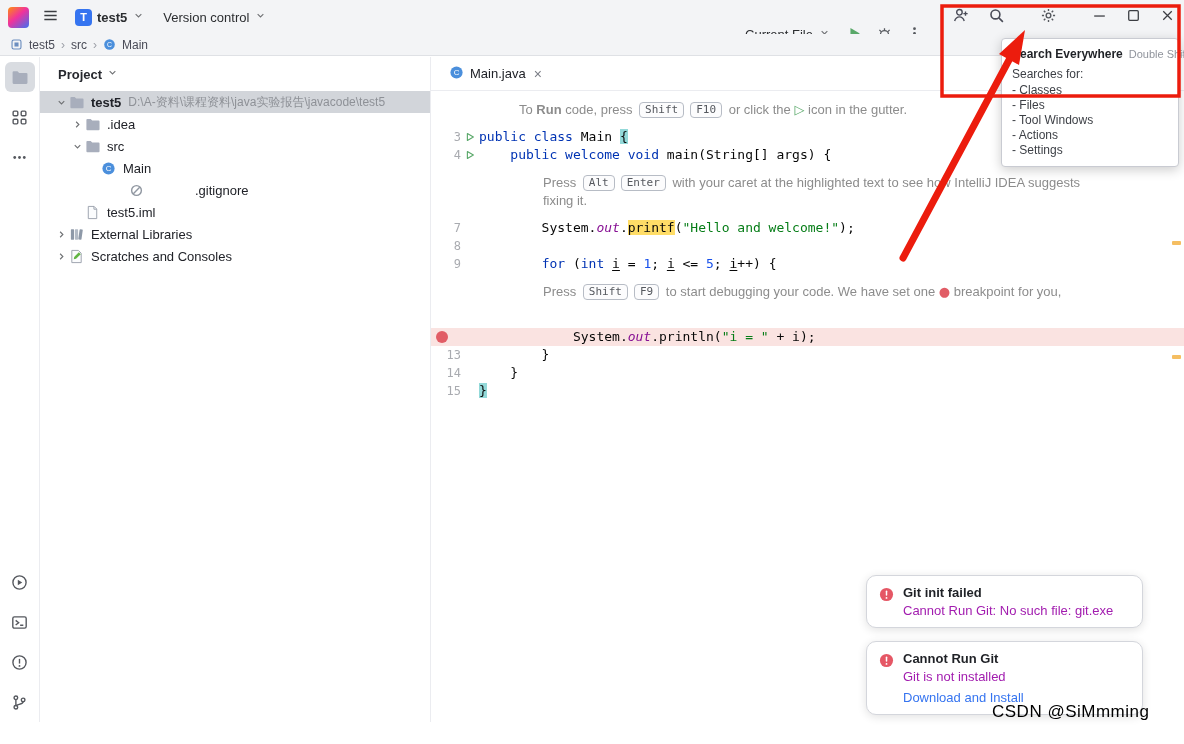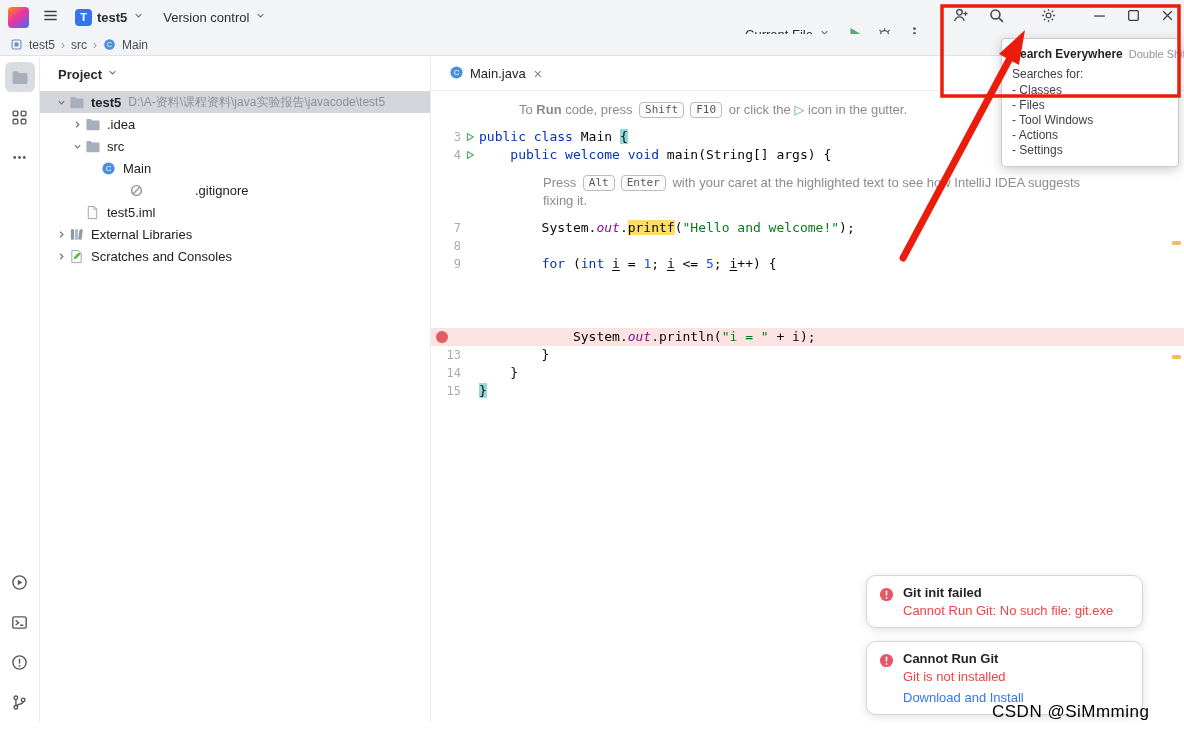--- a/index.html
+++ b/index.html
@@ -107,21 +107,21 @@
   .sp-head{margin-top:6px;}
   #sp-items{list-style:none;margin:2px 0 0;padding:0;}
   .sp-item{line-height:15px;}
 
   
   .notifs{position:absolute;left:866px;top:575px;width:277px;display:flex;flex-direction:column;gap:13px;z-index:30;}
   .notif{background:#fff;border:1px solid #D4D6DC;border-radius:10px;box-shadow:0 2px 10px rgba(0,0,0,.12);
          padding:9px 12px;display:flex;gap:9px;box-sizing:border-box;}
   .notif-icon svg{width:15px;height:15px;margin-top:2px;display:block;}
   .notif-title{font-weight:700;color:#1F2126;}
-  .notif-text{color:#ef4444;margin-top:3px;}
+  .notif-text{color:#a21caf;margin-top:3px;}
   .notif-link{color:#3574F0;margin-top:6px;cursor:pointer;}
 
   
   .watermark{position:absolute;left:992px;top:702px;font-size:17px;color:#000000;z-index:35;
              letter-spacing:.5px;white-space:nowrap;}
   .anno{position:absolute;left:0;top:0;z-index:60;pointer-events:none;}
 </style>
 </head>
 <body>
 
@@ -470,20 +470,21 @@
             <span class="codetext"></span>
           </div>
           <div class="code-line">
             <span class="ln">9</span>
             <span class="gut"></span>
             <span class="codetext"><span class="seg-pl">        </span><span class="seg-kw">for </span><span class="seg-pl">(</span><span class="seg-kw">int </span><span class="seg-iv">i</span><span class="seg-pl"> = </span><span class="seg-num">1</span><span class="seg-pl">; </span><span class="seg-iv">i</span><span class="seg-pl"> &lt;= </span><span class="seg-num">5</span><span class="seg-pl">; </span><span class="seg-iv">i</span><span class="seg-pl">++) {</span></span>
           </div>
           <div class="code-line" style="margin-top: 10px;">
             <span class="ln"></span>
             <span class="gut"></span>
+            <span class="codetext" style="padding-left: 64px;"><span class="seg-tip">Press </span><span class="seg-kbd">Shift</span><span class="seg-kbd">F9</span><span class="seg-tip"> to start debugging your code. We have set one </span><span class="seg-dot">●</span><span class="seg-tip"> breakpoint for you,</span></span>
           </div>
           <div class="code-line">
             <span class="ln"></span>
             <span class="gut"></span>
           </div>
           <div class="code-line bp" style="margin-top: 9px;">
             <span class="bpdot"></span>
             <span class="ln"></span>
             <span class="gut"></span>
             <span class="codetext"><span class="seg-pl">            System.</span><span class="seg-fld">out</span><span class="seg-pl">.println(</span><span class="seg-str">"i = "</span><span class="seg-pl"> + i);</span></span>

